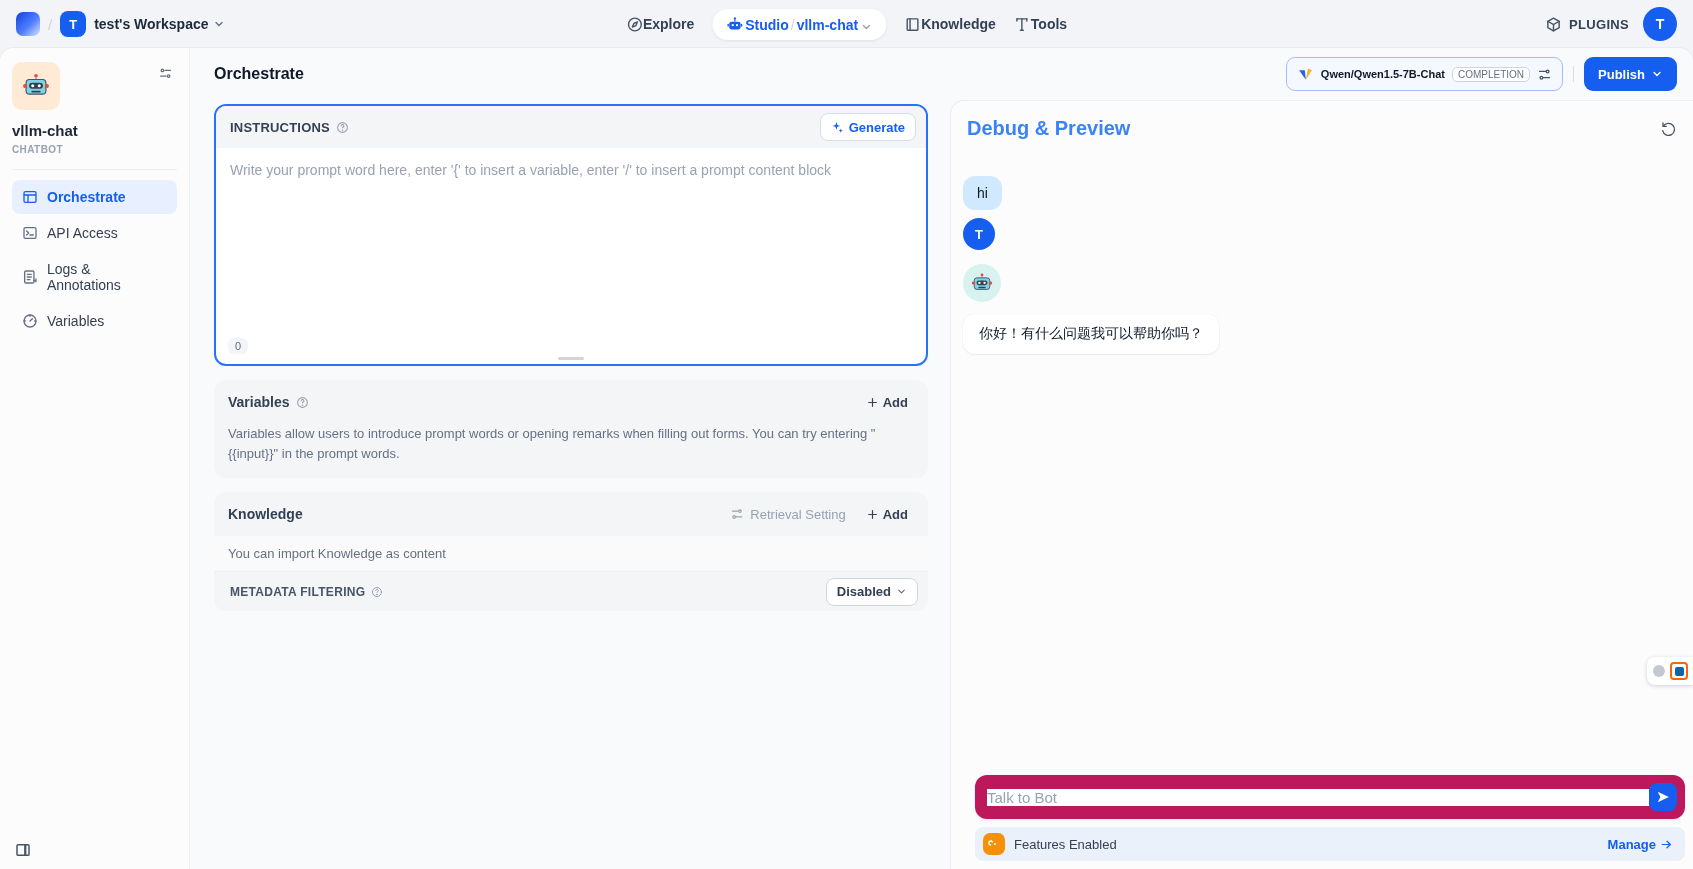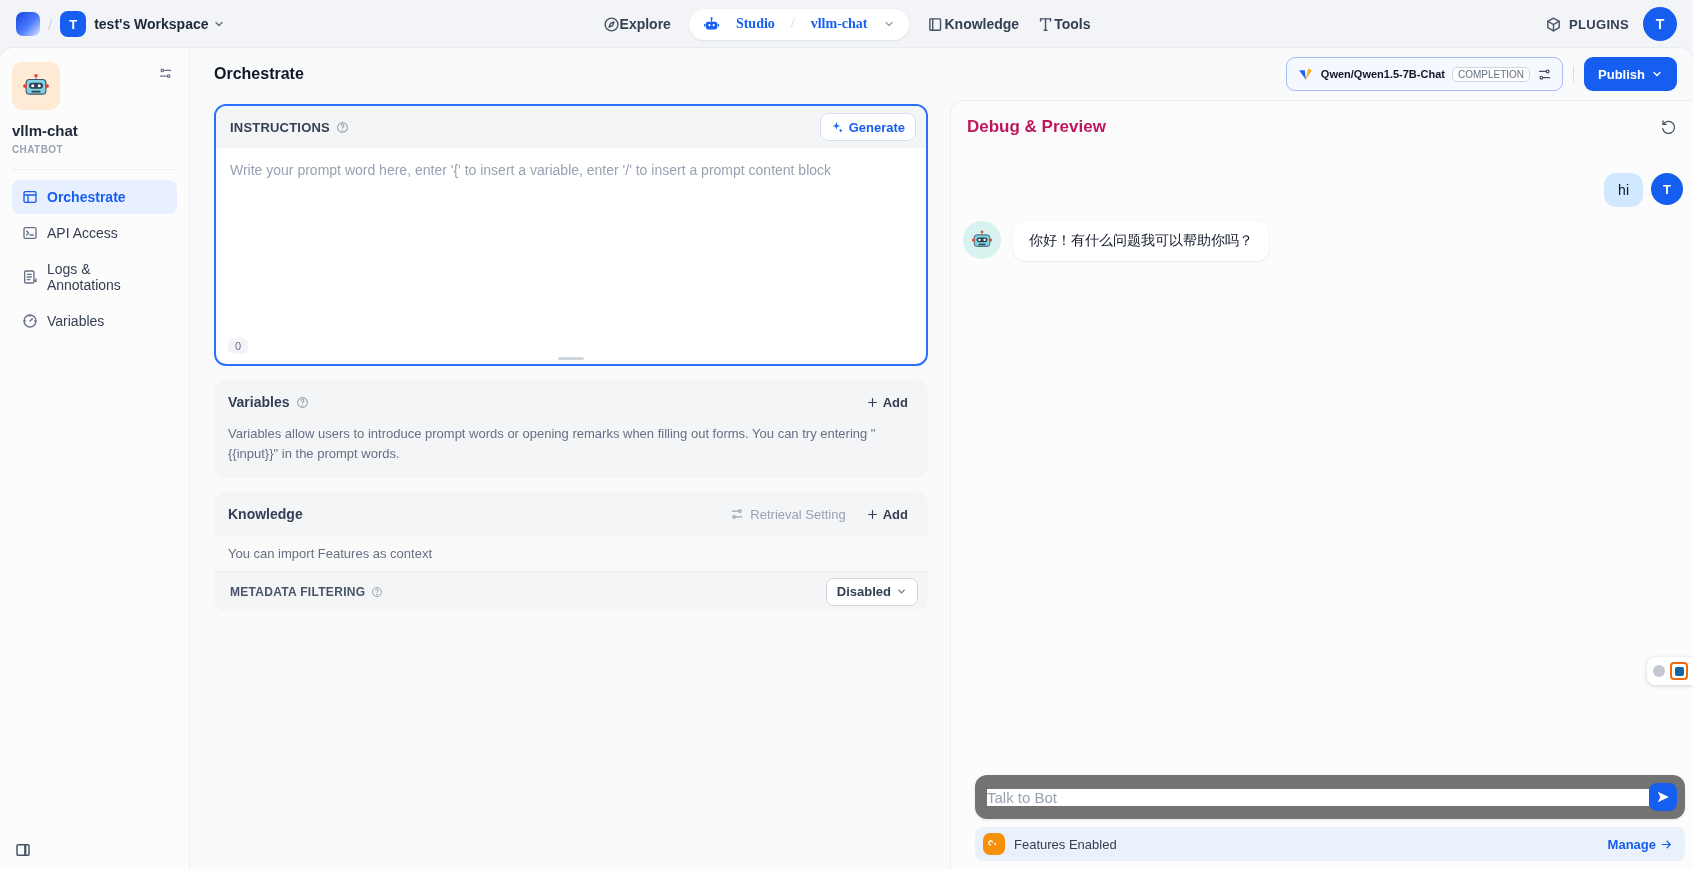--- a/index.html
+++ b/index.html
@@ -16,22 +16,22 @@
   .dify-logo { width:24px; height:24px; border-radius:7px;
     background:linear-gradient(135deg,#1541DC 0%,#4D7DFF 55%,#DDE6FF 100%); }
   .slash { color:#D0D5DD; font-size:15px; }
   .ws-avatar { width:26px; height:26px; border-radius:8px; background:#155EEF; color:#fff;
     display:flex; align-items:center; justify-content:center; font-size:13px; font-weight:700; }
   .ws-name { font-weight:600; color:#1D2939; font-size:14px; display:flex; align-items:center; gap:4px; cursor:pointer; }
   .topnav-center { position:absolute; left:50%; top:0; height:48px; transform:translateX(-50%);
     display:flex; align-items:center; gap:18px; }
   .nav-item { display:flex; align-items:center; color:#344054; font-weight:600; font-size:14px; cursor:pointer; }
   .nav-item svg { color:#475467; }
-  .studio-pill { display:flex; align-items:center; gap:16px; background:#fff; border-radius:999px;
-    padding:7px 14px; box-shadow:0 1px 3px rgba(16,24,40,.08); cursor:pointer;font-family:Liberation Serif, serif; }
+  .studio-pill { display:flex; align-items:flex-end; gap:2px; background:#fff; border-radius:999px;
+    padding:7px 14px; box-shadow:0 1px 3px rgba(16,24,40,.08); cursor:pointer; }
   .studio-pill .studio-label, .studio-pill .app-label { color:#155EEF; font-weight:700; font-size:14px; }
   .studio-pill .sep { color:#D0D5DD; font-weight:400; }
   .topnav-right { margin-left:auto; display:flex; align-items:center; gap:14px; }
   .plugins { display:flex; align-items:center; gap:7px; font-weight:600; font-size:13px; letter-spacing:.3px; color:#344054; cursor:pointer; }
   .user-avatar { width:34px; height:34px; border-radius:50%; background:#155EEF; color:#fff;
     display:flex; align-items:center; justify-content:center; font-size:14px; font-weight:600; cursor:pointer; }
 
   
   .shell { height:821px; background:#F9FAFB; border-radius:14px 14px 0 0; overflow:hidden;
     display:flex; box-shadow:0 0 0 1px rgba(16,24,40,.04); }
@@ -103,35 +103,35 @@
   .metadata-title { font-size:12px; font-weight:700; letter-spacing:.3px; color:#475467; }
   .disabled-btn { margin-left:auto; display:flex; align-items:center; gap:5px; background:#fff;
     border:1px solid #D0D5DD; border-radius:8px; height:28px; padding:0 10px; color:#344054;
     font-size:13px; font-weight:600; cursor:pointer; font-family:inherit; }
 
   
   .debug-card { width:743px; flex:none; background:#FCFCFD; border-radius:14px 0 0 0;
     border-left:1px solid #ECEEF1; border-top:1px solid #ECEEF1; position:relative;
     display:flex; flex-direction:column; }
   .debug-head { display:flex; align-items:center; padding:16px 14px 8px 16px; }
-  .debug-title { font-size:17px; font-weight:700; color:#be185d; }
+  .debug-title { font-size:20px; font-weight:700; color:#3b82f6; }
   .restart-btn { margin-left:auto; color:#475467; cursor:pointer; padding:2px; }
   .chat-area { flex:1; overflow:hidden; padding:8px 10px 0 12px; }
-  .msg-row { display:flex; margin-bottom:14px; }
+  .msg-row { display:flex; margin-bottom:14px;flex-direction:column; }
   .msg-row.user { justify-content:flex-end; align-items:flex-start; gap:8px; margin-top:20px; }
   .bubble-user { background:#D1E9FF; border-radius:12px; padding:9px 14px; font-size:14px; color:#101828; max-width:480px; }
   .msg-avatar-user { width:32px; height:32px; border-radius:50%; background:#155EEF; color:#fff; flex:none;
     display:flex; align-items:center; justify-content:center; font-size:13px; font-weight:600; }
   .msg-row.bot { justify-content:flex-start; align-items:flex-start; gap:12px; }
   .msg-avatar-bot { width:38px; height:38px; border-radius:50%; background:#D7F2EF; flex:none;
     display:flex; align-items:center; justify-content:center; }
   .bubble-bot { background:#fff; border-radius:12px; padding:11px 16px; font-size:14px; color:#101828;
     box-shadow:0 1px 2px rgba(16,24,40,.06), 0 0 0 1px rgba(16,24,40,.02); max-width:520px; }
   .chat-bottom { flex:none; padding:6px 8px 8px 24px; }
-  .chat-input-wrap { background:#737373; border-radius:12px; box-shadow:0 1px 3px rgba(16,24,40,.1);
+  .chat-input-wrap { background:#be185d; border-radius:12px; box-shadow:0 1px 3px rgba(16,24,40,.1);
     height:44px; display:flex; align-items:center; padding:0 8px 0 12px; }
   .chat-input-wrap input { flex:1; border:none; outline:none; font-family:inherit; font-size:15px; color:#101828; }
   .chat-input-wrap input::placeholder { color:#98A2B3; }
   .send-btn { width:28px; height:28px; border-radius:8px; background:#155EEF; border:none;
     display:flex; align-items:center; justify-content:center; cursor:pointer; }
   .features-bar { margin-top:8px; background:#EBF1FA; border-radius:8px; height:34px;
     display:flex; align-items:center; gap:9px; padding:0 12px 0 8px; }
   .features-icon { width:22px; height:22px; border-radius:7px; background:#F79009;
     display:flex; align-items:center; justify-content:center; }
   .features-label { font-size:13px; color:#344054; }
@@ -386,21 +386,21 @@
               <span>Retrieval Setting</span>
             </div>
             <div class="add-btn">
               <svg width="13" height="13" viewBox="0 0 24 24" fill="none" stroke="currentColor" stroke-width="2.2" stroke-linecap="round">
                   <path d="M12 5v14"></path>
                   <path d="M5 12h14"></path>
                 </svg>
               <span>Add</span>
             </div>
           </div>
-          <div class="knowledge-empty">You can import Features as context</div>
+          <div class="knowledge-empty">You can import Knowledge as content</div>
           <div class="metadata-row">
             <span class="metadata-title">METADATA FILTERING</span>
             <span class="help-icon">
               <svg width="12" height="12" viewBox="0 0 24 24" fill="none" stroke="currentColor" stroke-width="2" stroke-linecap="round">
                   <circle cx="12" cy="12" r="9"></circle>
                   <path d="M9.5 9a2.5 2.5 0 1 1 3.4 2.3c-.8.3-.9 1-.9 1.7"></path>
                   <circle cx="12" cy="17" r=".5" fill="currentColor"></circle>
                 </svg>
             </span>
             <button class="disabled-btn">

